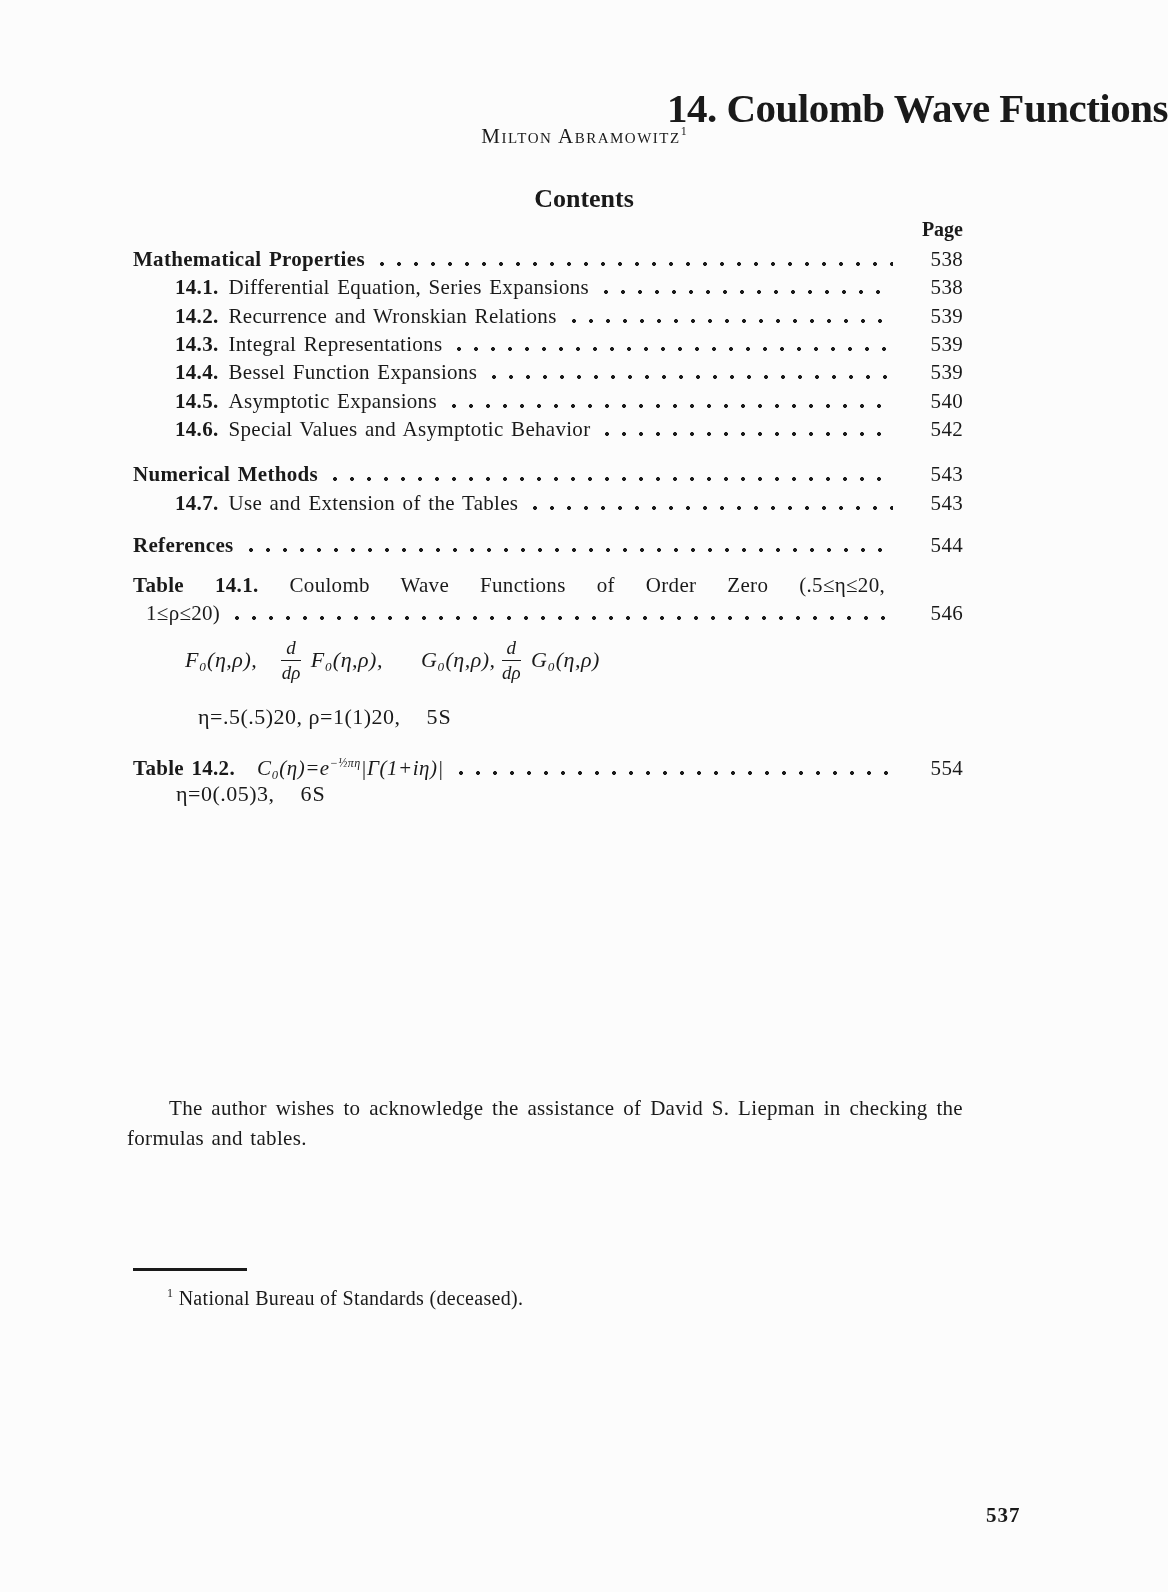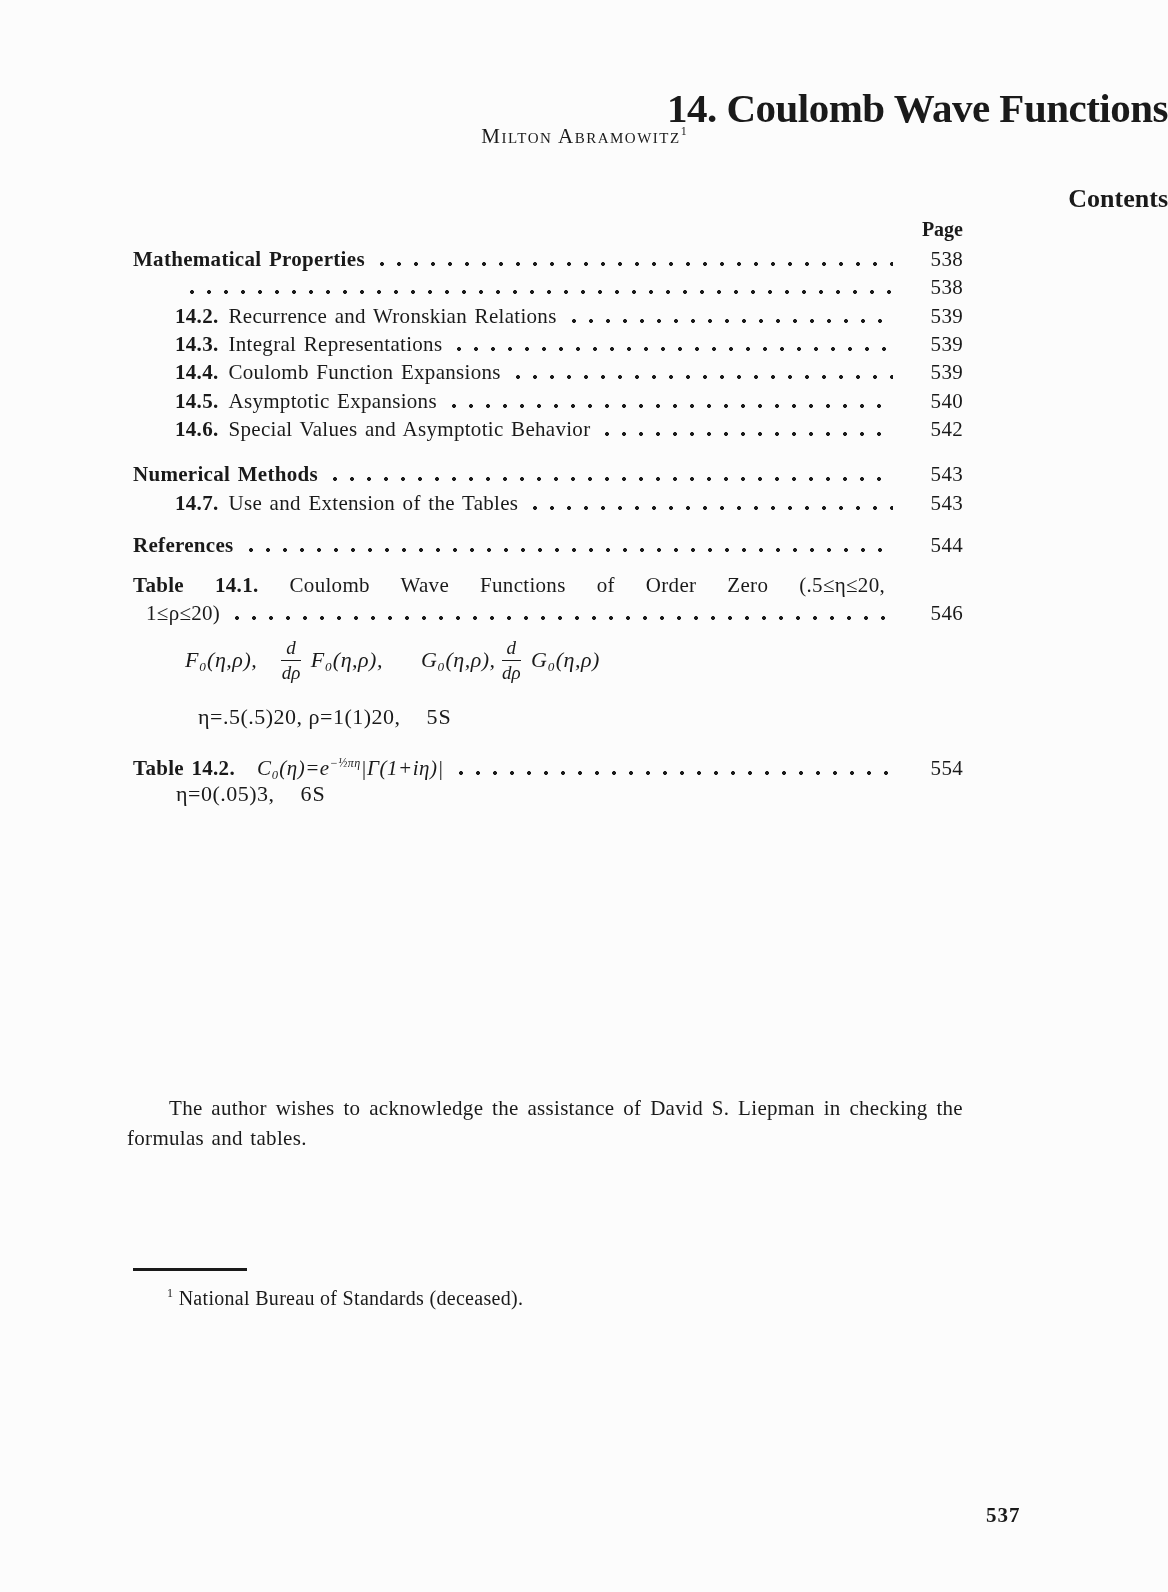--- a/index.html
+++ b/index.html
@@ -13,21 +13,21 @@
   .page-title{
     top:84px;left:0;width:100%;text-align:right;
     font-size:41px;font-weight:bold;letter-spacing:-0.5px;
   }
   .author{
     top:124px;left:0;width:100%;text-align:center;
     font-size:21px;font-variant:small-caps;letter-spacing:1.5px;
   }
   .author sup{font-size:12px;font-variant:normal;letter-spacing:0;}
   .contents-heading{
-    top:184px;left:0;width:100%;text-align:right;
+    top:184px;left:0;width:100%;text-align:center;
     font-size:26px;font-weight:bold;
   }
   .page-col-label{
     top:218px;left:133px;width:830px;text-align:right;
     font-size:20px;font-weight:bold;
   }
   .toc-line{
     left:133px;width:830px;
     display:flex;align-items:baseline;
     font-size:21px;line-height:26px;white-space:nowrap;
@@ -93,35 +93,36 @@
 <div class="abs contents-heading">Contents</div>
 
 <div class="abs page-col-label">Page</div>
 
 <div class="abs toc-line bold" style="top:246px">
   <span class="entry-label">Mathematical Properties</span>
   <span class="leader"></span>
   <span class="pagenum">538</span>
 </div>
 <div class="abs toc-line lvl1" style="top:274px">
+  <span class="entry-label"><span class="num">14.1.</span><span>Differential Equation, Series Expansions</span></span>
   <span class="leader"></span>
   <span class="pagenum">538</span>
 </div>
 <div class="abs toc-line lvl1" style="top:303px">
   <span class="entry-label"><span class="num">14.2.</span><span>Recurrence and Wronskian Relations</span></span>
   <span class="leader"></span>
   <span class="pagenum">539</span>
 </div>
 <div class="abs toc-line lvl1" style="top:331px">
   <span class="entry-label"><span class="num">14.3.</span><span>Integral Representations</span></span>
   <span class="leader"></span>
   <span class="pagenum">539</span>
 </div>
 <div class="abs toc-line lvl1" style="top:359px">
-  <span class="entry-label"><span class="num">14.4.</span><span>Coulomb Function Expansions</span></span>
+  <span class="entry-label"><span class="num">14.4.</span><span>Bessel Function Expansions</span></span>
   <span class="leader"></span>
   <span class="pagenum">539</span>
 </div>
 <div class="abs toc-line lvl1" style="top:388px">
   <span class="entry-label"><span class="num">14.5.</span><span>Asymptotic Expansions</span></span>
   <span class="leader"></span>
   <span class="pagenum">540</span>
 </div>
 <div class="abs toc-line lvl1" style="top:416px">
   <span class="entry-label"><span class="num">14.6.</span><span>Special Values and Asymptotic Behavior</span></span>

